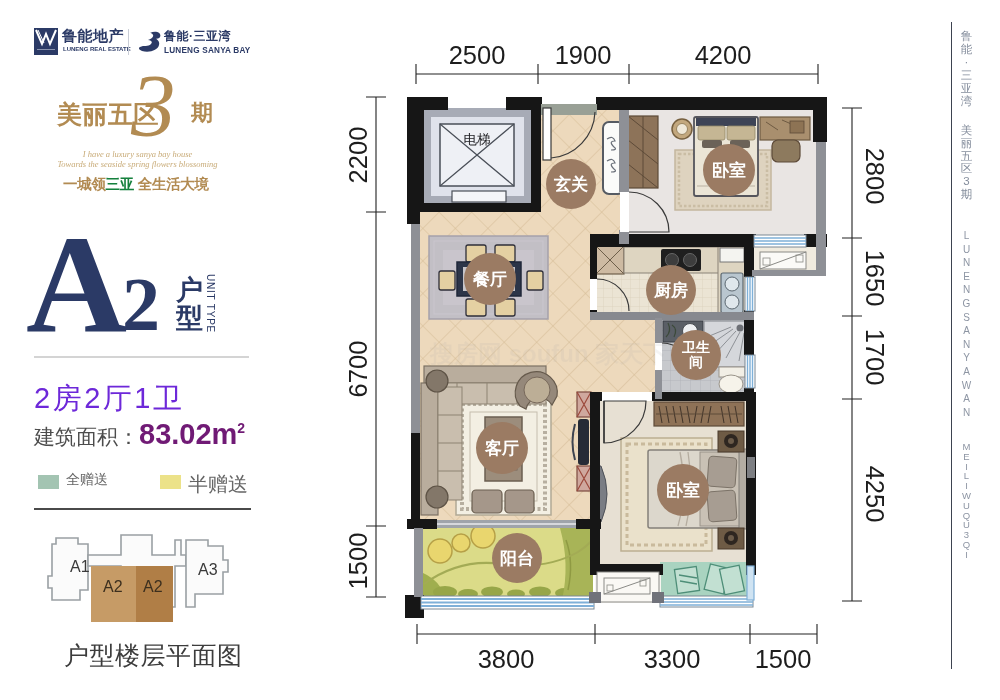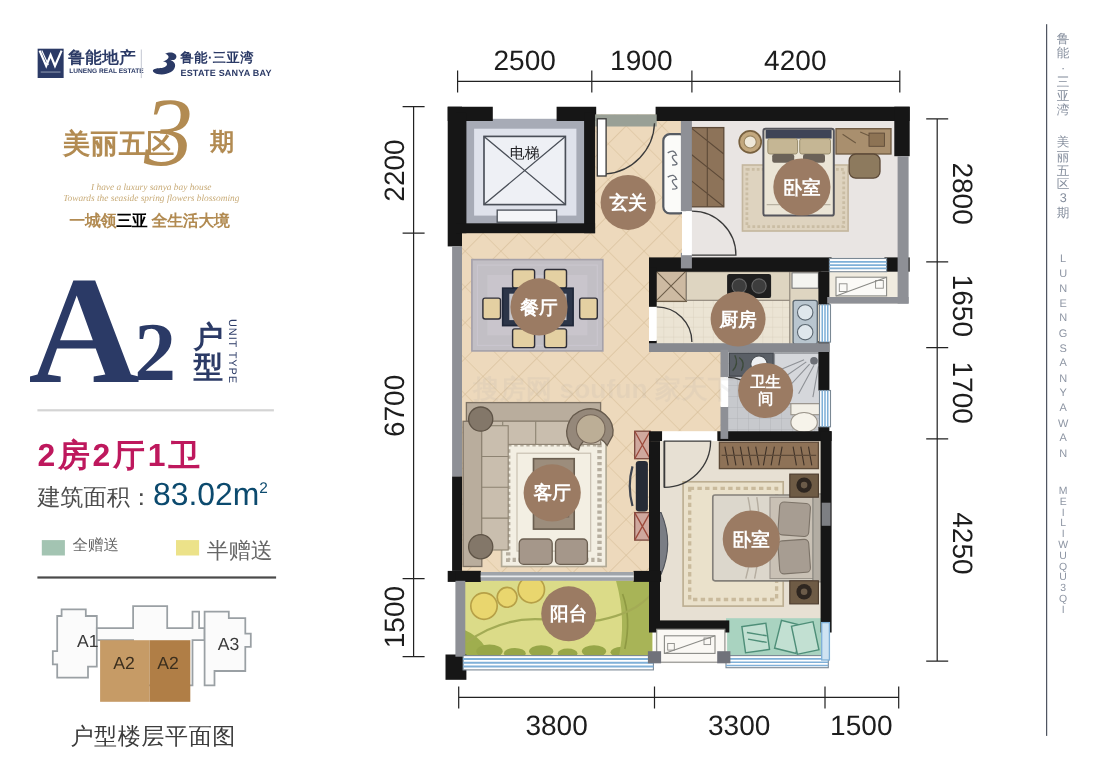--- a/index.html
+++ b/index.html
@@ -6,59 +6,59 @@
   html,body{margin:0;padding:0;}
   body{width:1000px;height:700px;position:relative;background:#ffffff;
        font-family:"Liberation Sans",sans-serif;overflow:hidden;}
   .abs{position:absolute;}
   .navy{color:#2b3a66;}
   .gold{color:#b28b52;}
 </style>
 </head>
 <body>
 
-<div class="abs" style="left:0;top:16px;width:300px;height:676px;">
+<div class="abs" style="left:0;top:0;width:300px;height:676px;">
 
   <svg class="abs" style="left:34px;top:28px;" width="24" height="27" viewBox="0 0 24 27">
     <rect x="0" y="0" width="24" height="27" fill="#2b3a66"></rect>
     <path d="M2 2 L8 16 L12 6 L16 16 L22 2" stroke="#ffffff" stroke-width="2" fill="none"></path>
     <path d="M4 2 L10 15" stroke="#ffffff" stroke-width="1" fill="none"></path>
     <rect x="3" y="21" width="18" height="1" fill="#8a93ad"></rect>
   </svg>
 
   <div class="abs navy" style="left:62px;top:27px;font-size:15px;font-weight:bold;letter-spacing:0.5px;">鲁能地产</div>
   <div class="abs navy" style="left:63px;top:46px;font-size:6px;font-weight:bold;letter-spacing:0;">LUNENG REAL ESTATE</div>
 
   <div class="abs" style="left:128px;top:29px;width:1px;height:26px;background:#c9cdd6;"></div>
 
   <svg class="abs" style="left:138px;top:31px;" width="26" height="22" viewBox="0 0 26 22">
     <path d="M12 2 C18 -1 24 2 22 6 C21 8 18 8 16 7 C19 8 22 10 21 14 C20 19 12 22 4 20 C1 19 0 17 2 16 C6 14 10 16 13 13 C15 11 13 9 10 9 C13 8 16 6 15 4 C14.5 2.5 13 2 12 2 Z" fill="#2b3a66"></path>
   </svg>
 
   <div class="abs navy" style="left:164px;top:28px;font-size:12px;font-weight:bold;letter-spacing:0.5px;">鲁能·三亚湾</div>
-  <div class="abs navy" style="left:164px;top:46px;font-size:8.2px;font-weight:bold;letter-spacing:0.2px;">ESTATE SANYA BAY</div>
+  <div class="abs navy" style="left:164px;top:46px;font-size:8.2px;font-weight:bold;letter-spacing:0.2px;">LUNENG SANYA BAY</div>
 
   <div class="abs gold" style="left:57px;top:98px;font-size:25px;font-weight:bold;letter-spacing:0.5px;font-family:'Liberation Serif',serif;text-align:right;">美丽五区</div>
   <div class="abs gold" style="left:131px;top:54px;font-size:89px;font-family:'Liberation Serif',serif;font-style:italic;">3</div>
   <div class="abs gold" style="left:191px;top:98px;font-size:22px;font-weight:bold;font-family:'Liberation Serif',serif;">期</div>
 
   <div class="abs" style="left:40px;top:150px;width:195px;text-align:center;font-size:8.5px;font-style:italic;font-family:'Liberation Serif',serif;color:#c8ab78;line-height:9.5px;">I have a luxury sanya bay house<br>Towards the seaside spring flowers blossoming</div>
 
-  <div class="abs gold" style="left:63px;top:175px;font-size:14.5px;font-weight:bold;letter-spacing:-0.3px;">一城领<span style="color:#000000;">三亚</span> 全生活大境</div>
+  <div class="abs gold" style="left:63px;top:175px;font-size:14.5px;font-weight:bold;letter-spacing:-0.3px;">一城领<span style="color:#15803d;">三亚</span> 全生活大境</div>
 
   <div class="abs navy" style="left:26px;top:204px;font-size:140px;font-weight:bold;font-family:'Liberation Serif',serif;">A</div>
   <div class="abs navy" style="left:122px;top:261px;font-size:76px;font-weight:bold;font-family:'Liberation Serif',serif;">2</div>
   <div class="abs navy" style="left:176px;top:276px;font-size:27px;font-weight:bold;line-height:28px;">户<br>型</div>
   <div class="abs navy" style="left:216px;top:274px;font-size:10px;letter-spacing:0.8px;transform:rotate(90deg);transform-origin:0 0;width:60px;">UNIT TYPE</div>
 
   <div class="abs" style="left:34px;top:356px;width:215px;height:2px;background:#d4d4d4;"></div>
 
-  <div class="abs" style="left:34px;top:379px;font-size:29px;font-weight:bold;color:#be185d;letter-spacing:2.5px;">2房2厅1卫</div>
-
-  <div class="abs" style="left:34px;top:418px;font-size:21px;color:#4c4c4c;">建筑面积：<span style="font-size:29px;font-weight:normal;color:#0c4a6e;">83.02m<sup style="font-size:14px;">2</sup></span></div>
+  <div class="abs" style="left:34px;top:379px;font-size:29px;font-weight:normal;color:#6d28d9;letter-spacing:2.5px;">2房2厅1卫</div>
+
+  <div class="abs" style="left:34px;top:418px;font-size:21px;color:#4c4c4c;">建筑面积：<span style="font-size:29px;font-weight:bold;color:#701a75;">83.02m<sup style="font-size:14px;">2</sup></span></div>
 
   <div class="abs" style="left:38px;top:475px;width:21px;height:14px;background:#a3c4b2;"></div>
   <div class="abs" style="left:66px;top:471px;font-size:14px;color:#666;">全赠送</div>
 
   <div class="abs" style="left:160px;top:475px;width:21px;height:14px;background:#ece289;"></div>
   <div class="abs" style="left:188px;top:471px;font-size:20px;color:#666;text-align:center;">半赠送</div>
 
   <div class="abs" style="left:34px;top:508px;width:217px;height:1.5px;background:#4a4a4a;"></div>
 
   <svg class="abs" style="left:40px;top:528px;" width="200" height="100" viewBox="0 0 200 100">
@@ -72,21 +72,21 @@
     <rect x="51" y="38" width="45" height="56" fill="#c69b66"></rect>
 
     <rect x="96" y="38" width="37" height="56" fill="#b07e46"></rect>
 
     <text x="30" y="44" font-size="16" fill="#3a3a3a">A1</text>
     <text x="63" y="64" font-size="16" fill="#3c2f1e">A2</text>
     <text x="103" y="64" font-size="16" fill="#3c2f1e">A2</text>
     <text x="158" y="47" font-size="16" fill="#3a3a3a">A3</text>
   </svg>
 
-  <div class="abs" style="left:64px;top:639px;font-size:21px;color:#3c3c3c;letter-spacing:0.5px;">户型楼层平面图</div>
+  <div class="abs" style="left:64px;top:639px;font-size:25px;color:#3c3c3c;letter-spacing:0.5px;">户型楼层平面图</div>
 </div>
 
 <div class="abs" style="left:951px;top:22px;width:1px;height:647px;background:#3d4350;"></div>
 <div class="abs" style="left:959px;top:30px;width:15px;text-align:center;font-size:11.5px;line-height:12.9px;color:#848d9c;">鲁<br>能<br>·<br>三<br>亚<br>湾</div>
 <div class="abs" style="left:959px;top:124px;width:15px;text-align:center;font-size:11.5px;line-height:12.8px;color:#848d9c;">美<br>丽<br>五<br>区<br>3<br>期</div>
 <div class="abs" style="left:959px;top:229px;width:15px;text-align:center;font-size:10px;line-height:13.6px;color:#8d95a3;">L<br>U<br>N<br>E<br>N<br>G<br>S<br>A<br>N<br>Y<br>A<br>W<br>A<br>N</div>
 <div class="abs" style="left:959px;top:442px;width:15px;text-align:center;font-size:9.5px;line-height:9.8px;color:#8d95a3;">M<br>E<br>I<br>L<br>I<br>W<br>U<br>Q<br>U<br>3<br>Q<br>I</div>
 
 <svg class="abs" style="left:0;top:0;" width="1000" height="700" viewBox="0 0 1000 700" id="plan">
 <defs>

